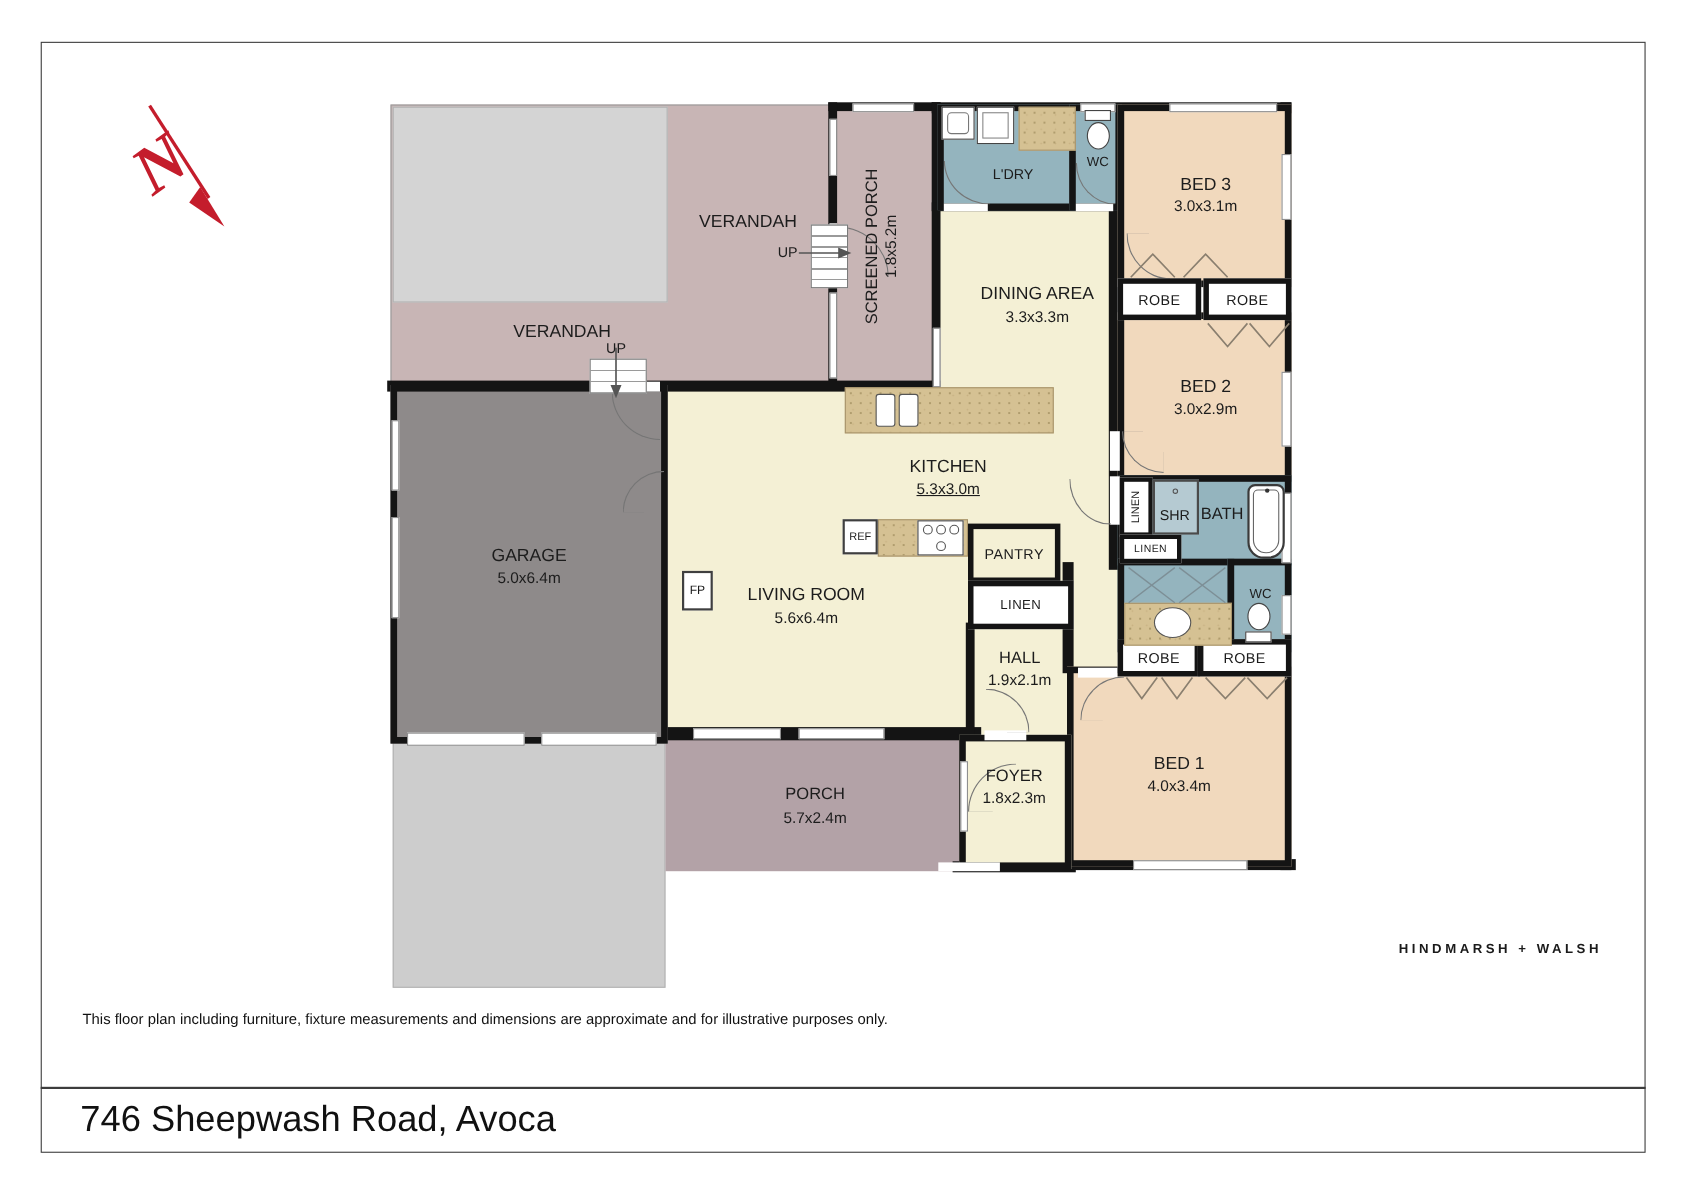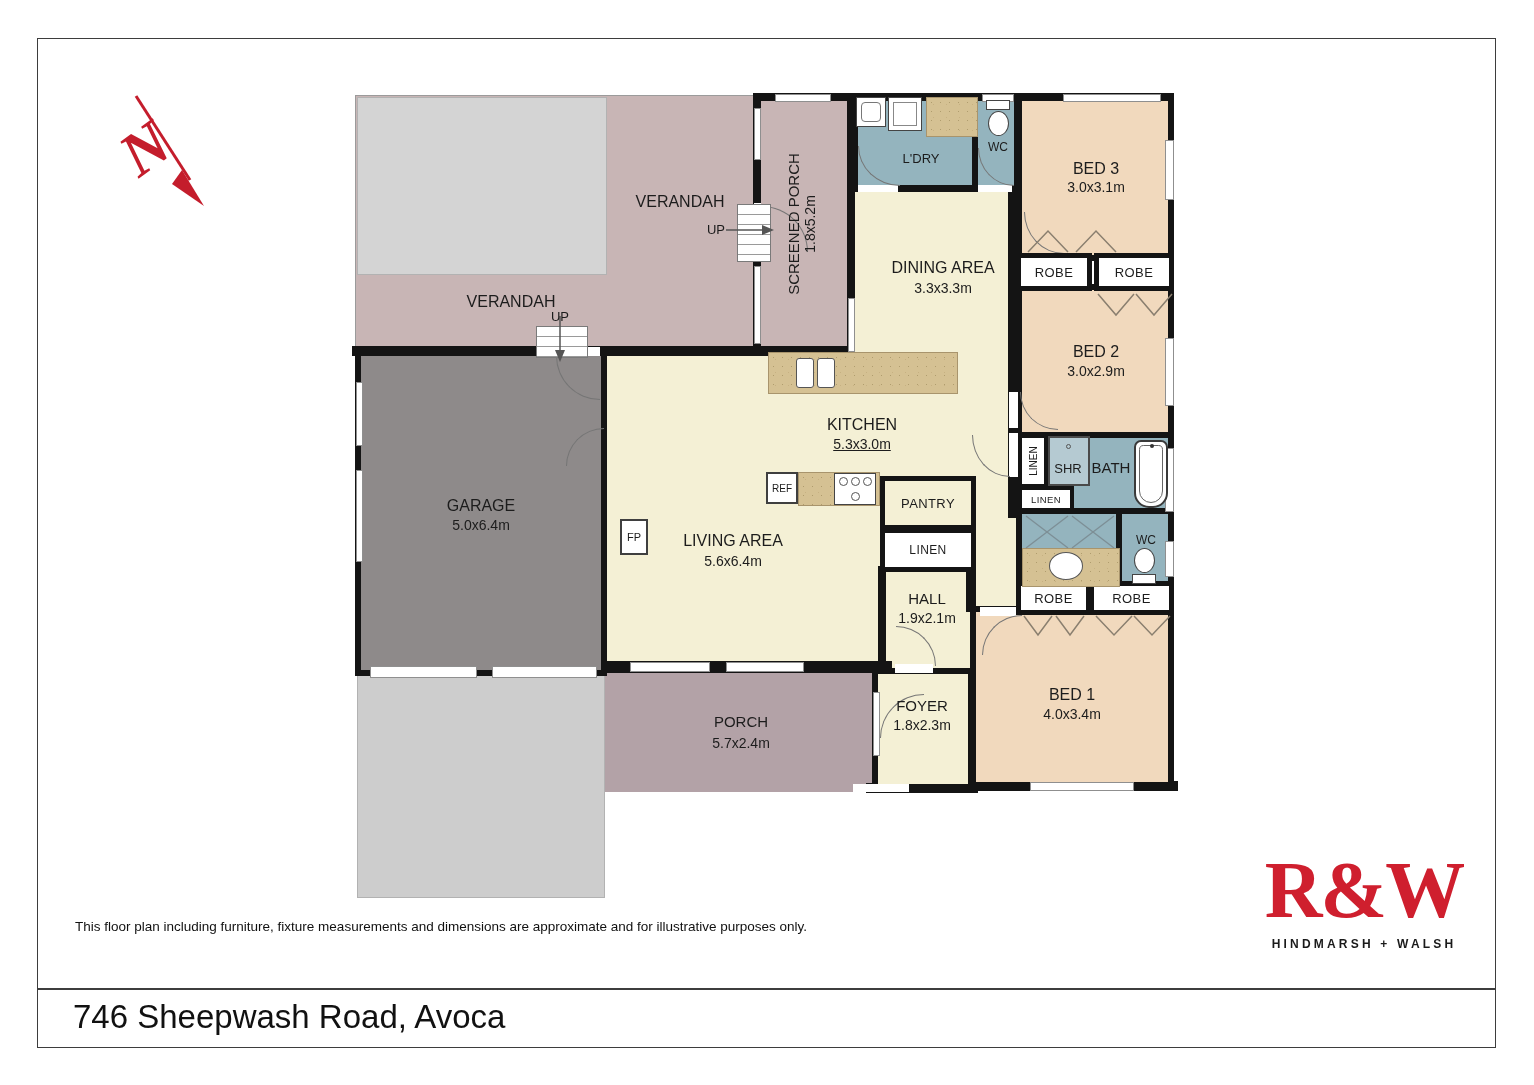--- a/index.html
+++ b/index.html
@@ -130,21 +130,21 @@
     </div>
   <div class="abs wbox" style="left:1094px;top:253px;width:80px;height:38px;">
       <span>ROBE</span>
     </div>
   <div class="abs wbox" style="left:1016px;top:581px;width:75px;height:34px;">
       <span>ROBE</span>
     </div>
   <div class="abs wbox" style="left:1089px;top:581px;width:85px;height:34px;">
       <span>ROBE</span>
     </div>
-  <div class="abs wbox cream" style="left:880px;top:476px;width:96px;height:54px;background:#f4f0d5;">
+  <div class="abs wbox cream" style="left:880px;top:476px;width:84px;height:54px;background:#f4f0d5;">
       <span>PANTRY</span>
     </div>
   <div class="abs wbox" style="left:880px;top:528px;width:96px;height:44px;font-size:12px;">
       <span>LINEN</span>
     </div>
   <div class="abs wbox" style="left:1018px;top:434px;width:30px;height:54px;border-width:4px;"></div>
   <div class="vlabel" style="left:1033px;top:461px;font-size:10px;">LINEN</div>
   <div class="abs wbox" style="left:1018px;top:486px;width:56px;height:26px;border-width:4px;font-size:9.5px;">
       <span>LINEN</span>
     </div>
@@ -236,40 +236,39 @@
   <div class="lbl rname" style="left:1096px;top:160px;">BED 3</div>
   <div class="lbl rdims" style="left:1096px;top:179px;">3.0x3.1m</div>
   <div class="lbl rname" style="left:943px;top:259px;">DINING AREA</div>
   <div class="lbl rdims" style="left:943px;top:280px;">3.3x3.3m</div>
   <div class="lbl rname" style="left:1096px;top:343px;">BED 2</div>
   <div class="lbl rdims" style="left:1096px;top:363px;">3.0x2.9m</div>
   <div class="lbl rname" style="left:862px;top:416px;">KITCHEN</div>
   <div class="lbl rdims" style="left:862px;top:436px;text-decoration:underline;">5.3x3.0m</div>
   <div class="lbl rname" style="left:481px;top:497px;">GARAGE</div>
   <div class="lbl rdims" style="left:481px;top:517px;">5.0x6.4m</div>
-  <div class="lbl rname" style="left:733px;top:532px;">LIVING AREA</div>
+  <div class="lbl rname" style="left:733px;top:532px;">LIVING ROOM</div>
   <div class="lbl rdims" style="left:733px;top:553px;">5.6x6.4m</div>
   <div class="lbl" style="left:927px;top:590px;font-size:15px;">HALL</div>
   <div class="lbl rdims" style="left:927px;top:610px;">1.9x2.1m</div>
   <div class="lbl" style="left:1068px;top:461px;font-size:13px;">SHR</div>
   <div class="lbl" style="left:1111px;top:459px;font-size:15px;">BATH</div>
   <div class="lbl small" style="left:1146px;top:533px;">WC</div>
   <div class="lbl rname" style="left:1072px;top:686px;">BED 1</div>
   <div class="lbl rdims" style="left:1072px;top:706px;">4.0x3.4m</div>
   <div class="lbl" style="left:922px;top:697px;font-size:15px;">FOYER</div>
   <div class="lbl rdims" style="left:922px;top:717px;">1.8x2.3m</div>
   <div class="lbl" style="left:741px;top:713px;font-size:15px;">PORCH</div>
   <div class="lbl rdims" style="left:741px;top:735px;">5.7x2.4m</div>
 
   <div class="abs" style="left:75px;top:916px;font-size:13.5px;line-height:1.62;color:#111;">
     <div>This floor plan including furniture, fixture measurements and dimensions are approximate and for illustrative purposes only.</div>
   </div>
 
   <div class="abs" style="left:1246px;top:850px;width:236px;text-align:center;">
-    <div style="font-family:'Liberation Serif',serif;font-weight:bold;font-size:80px;line-height:1.02;color:#cf1f2e;letter-spacing:-2px;">R&amp;W</div>
     <div style="font-size:12px;font-weight:bold;letter-spacing:3.2px;color:#1a1a1a;margin-top:5px;">HINDMARSH + WALSH</div>
   </div>
 
   <div class="abs" style="left:37px;top:990px;width:1459px;height:58px;">
     <div style="position:absolute;left:36px;top:8px;font-size:33px;color:#111;">746 Sheepwash Road, Avoca</div>
   </div>
 
 </div>
 
 </body></html>

